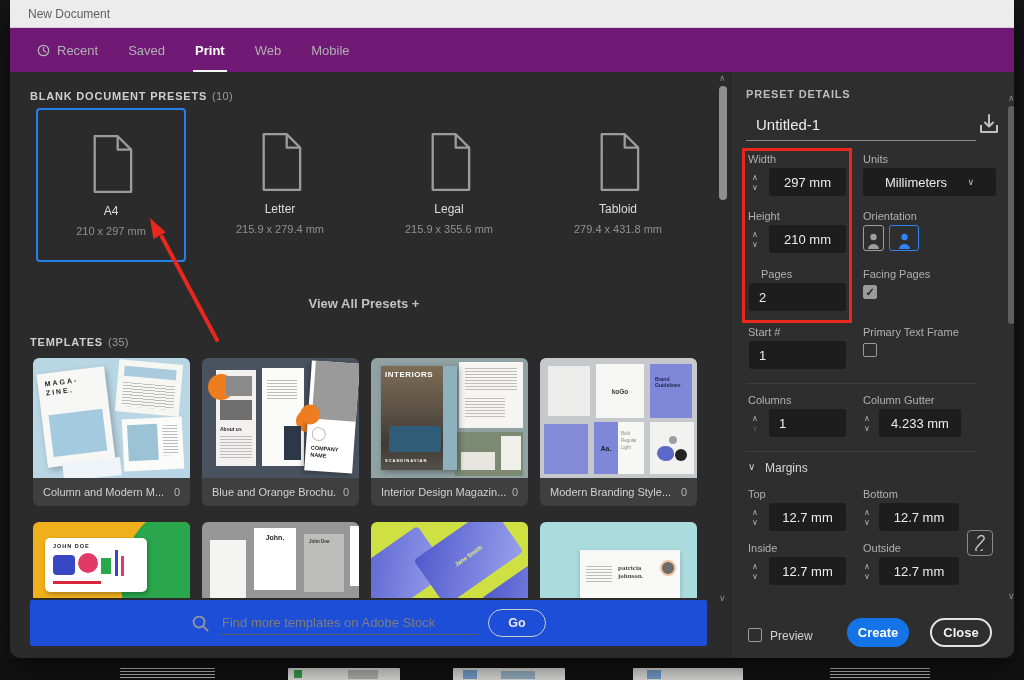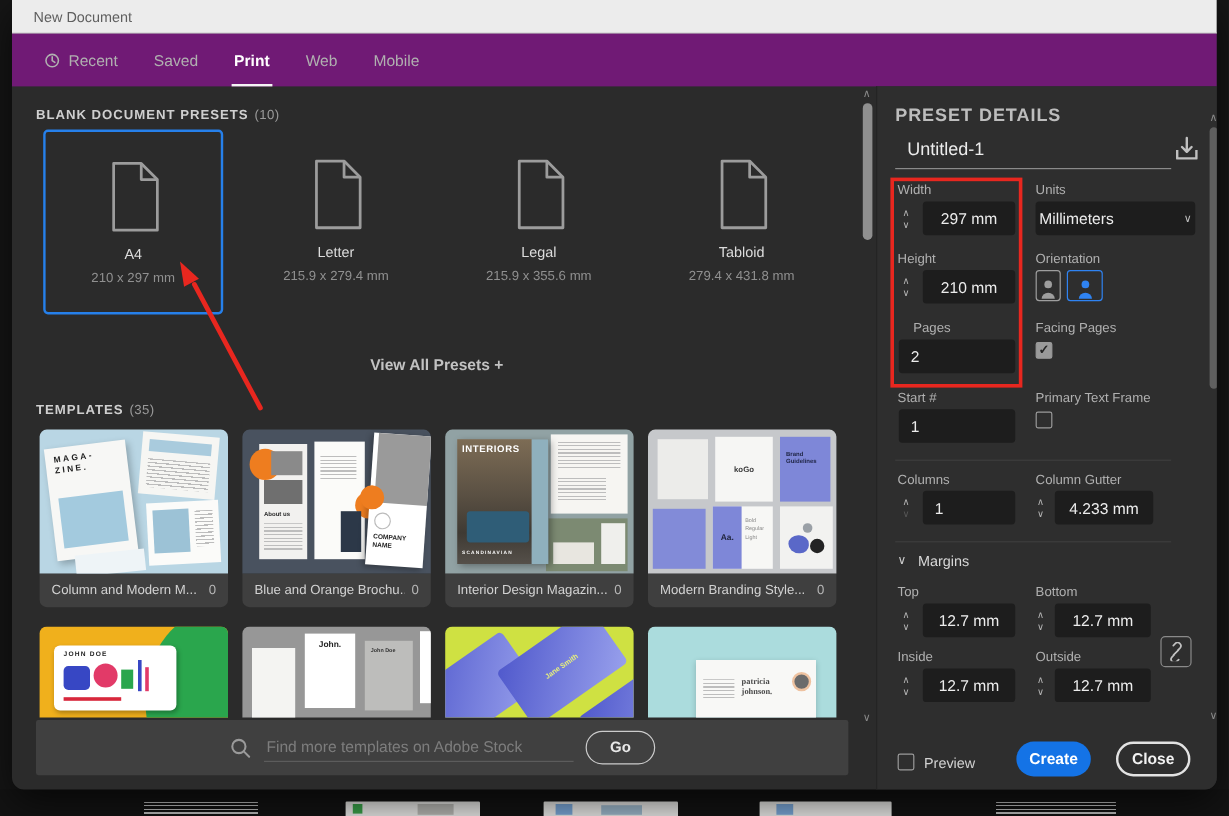--- a/index.html
+++ b/index.html
@@ -30,43 +30,43 @@
 
   .tcard { width:157px; }
   .thumb { position:relative; width:157px; height:120px; border-radius:6px 6px 0 0; overflow:hidden; }
   .tlabel { width:157px; height:28px; background:#3f3f3f; border-radius:0 0 6px 6px; display:flex; align-items:center; justify-content:space-between; padding:0 10px; }
   .tname { font-size:11px; color:#d2d2d2; white-space:nowrap; overflow:hidden; }
   .tbadge { font-size:11px; color:#b5b5b5; margin-left:6px; }
   .shape { position:absolute; }
   .row2clip { left:0px; top:522px; width:710px; height:76px; overflow:hidden; }
 
   
-  .stockbar { left:20px; top:600px; width:677px; height:46px; background:#404040; border-radius:2px;
+  .stockbar { left:20px; top:600px; width:677px; height:46px; background:#1d4ed8; border-radius:2px;
               display:flex; align-items:center; justify-content:center; gap:10px; }
   .stock-input { width:258px; background:transparent; border:none; border-bottom:1px solid #5c5c5c;
                  font-size:13px; color:#cfcfcf; padding:4px 2px; outline:none; font-family:"Liberation Sans",sans-serif; }
   .stock-input::placeholder { color:#7d7d7d; }
   .pill { border:1.5px solid #cccccc; border-radius:15px; background:transparent; color:#e8e8e8;
           font-size:12.5px; font-weight:bold; height:28px; display:flex; align-items:center; justify-content:center; }
 
   
   .sb-thumb { background:#8f8f8f; border-radius:4px; width:8px; }
   .sb-chev { font-size:9px; color:#8a8a8a; line-height:9px; }
 
   
   .panel { left:720px; top:72px; width:284px; height:586px; background:#2e2e2e; border-left:1px solid #242424; }
   .plabel { font-size:11px; color:#b0b0b0; }
-  .pheading { font-size:15px; font-weight:bold; letter-spacing:.8px; color:#bdbdbd; }
+  .pheading { font-size:11px; font-weight:bold; letter-spacing:.8px; color:#bdbdbd; }
   .docname { font-size:15px; color:#ececec; }
   .nameline { height:1px; background:#8a8a8a; }
   .field { height:28px; background:#1d1d1d; border-radius:3px; color:#ececec; font-size:13px;
            display:flex; align-items:center; justify-content:center; }
   .field.leftal { justify-content:flex-start; padding-left:10px; }
   .dropdown { height:28px; background:#1d1d1d; border-radius:3px; color:#ececec; font-size:13px;
-              display:flex; align-items:center; justify-content:space-between; padding:0 3px; }
+              display:flex; align-items:center; justify-content:space-between; padding:0 22px; }
   .dd-chev { font-size:9px; color:#c0c0c0; }
   .stepper { width:16px; height:28px; display:flex; flex-direction:column; align-items:center; justify-content:center; gap:3px; }
   .stepper span { font-size:8px; line-height:7px; color:#b5b5b5; }
   .stepper span.dim { color:#565656; }
   .checkbox { width:14px; height:14px; border:1px solid #9a9a9a; border-radius:2px; background:transparent;
               display:flex; align-items:center; justify-content:center; }
   .checkbox.checked { background:#9a9a9a; color:#252525; font-size:11px; font-weight:bold; line-height:12px; }
   .divider { height:1px; background:#3e3e3e; }
   .m-chev { font-size:10px; color:#cccccc; }
   .m-label { font-size:12px; color:#d8d8d8; }

